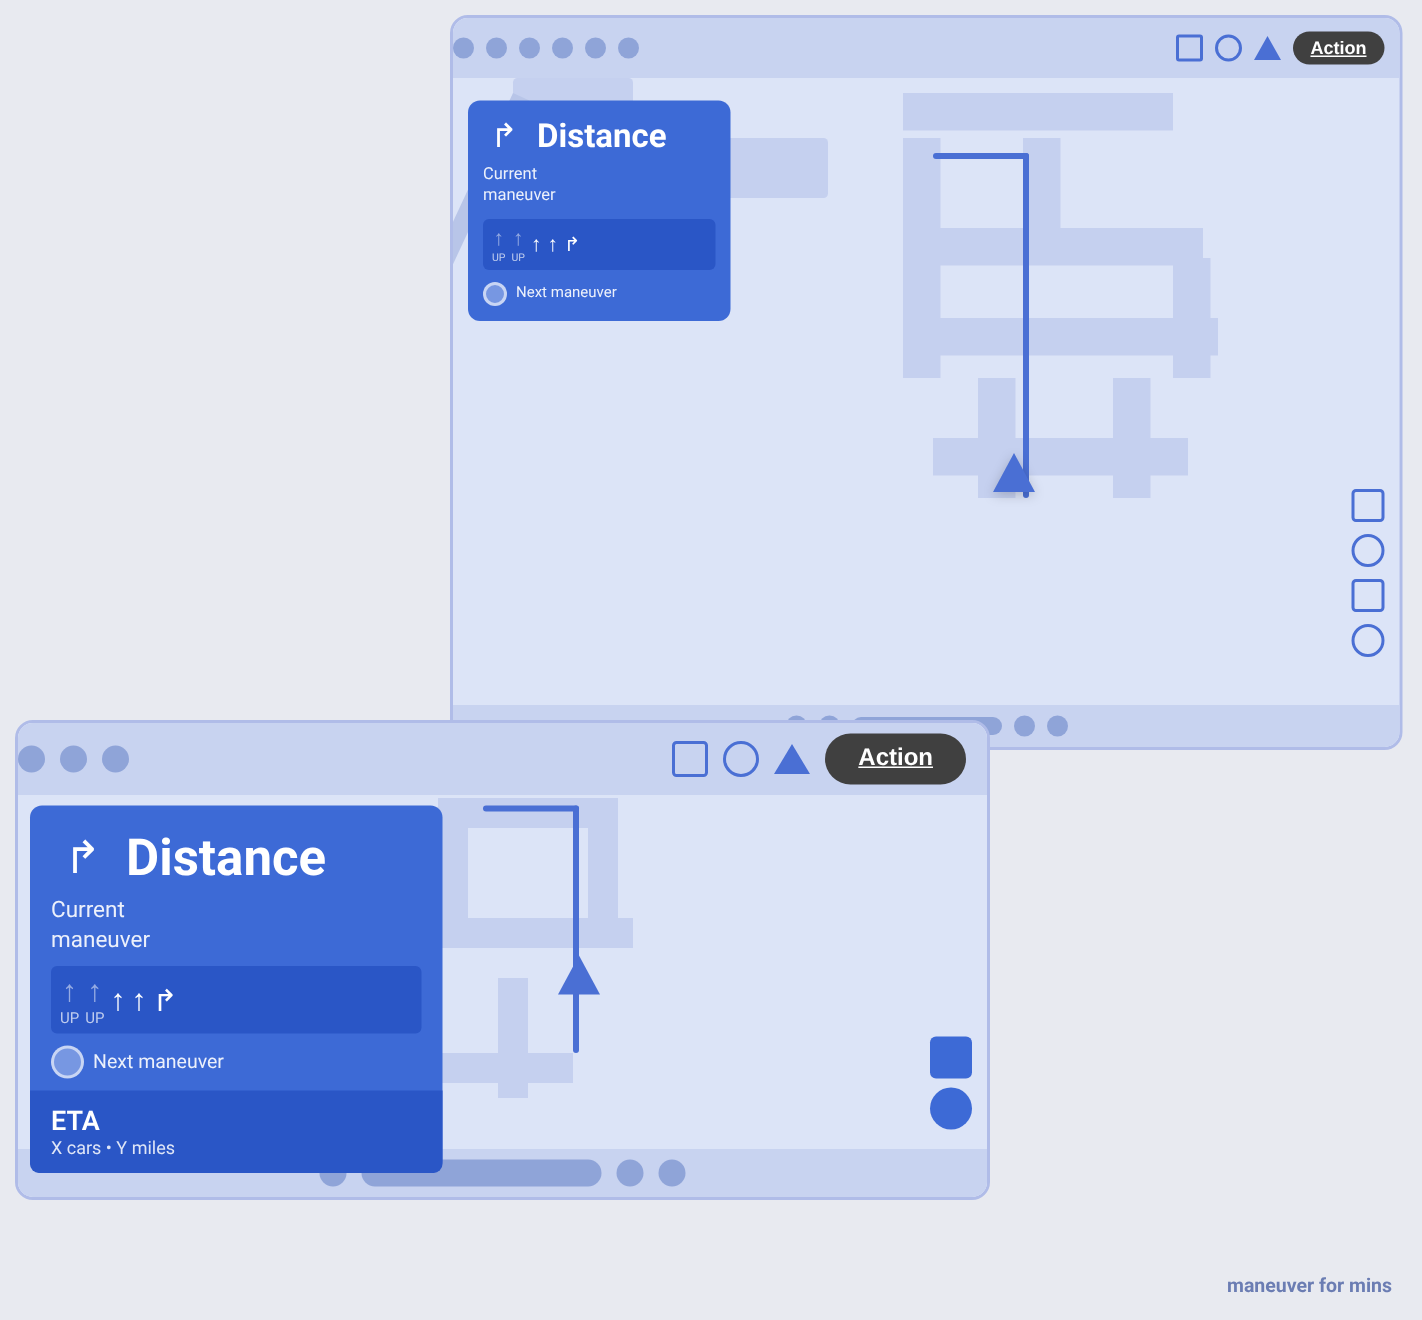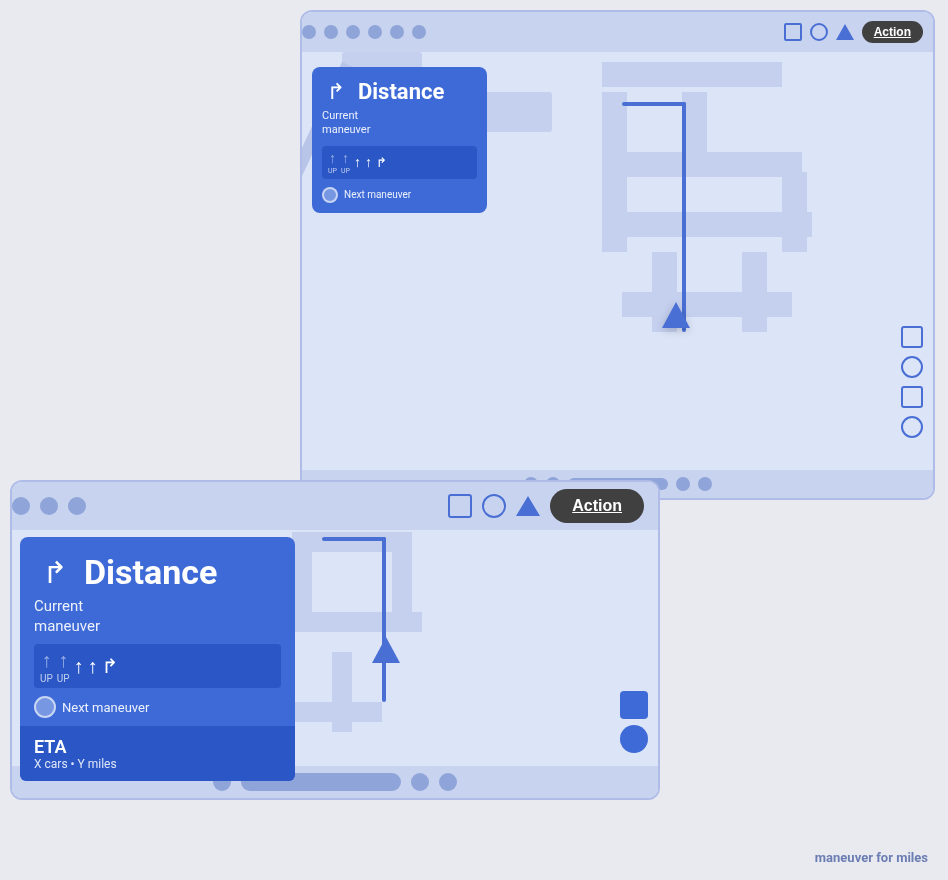--- a/index.html
+++ b/index.html
@@ -496,14 +496,14 @@
 
   <div class="bottom-bar-small">
     <div class="bar-circle"></div>
     <div style="width:160px;height:18px;border-radius:9px;background:#8fa4d8;"></div>
     <div class="bar-circle"></div>
     <div class="bar-circle"></div>
   </div>
 </div>
 
 <div class="android-cars-text">
-  <span>maneuver</span><span> for miles</span>
+  <span>maneuver</span><span> for mins</span>
 </div>
 
 </body></html>

